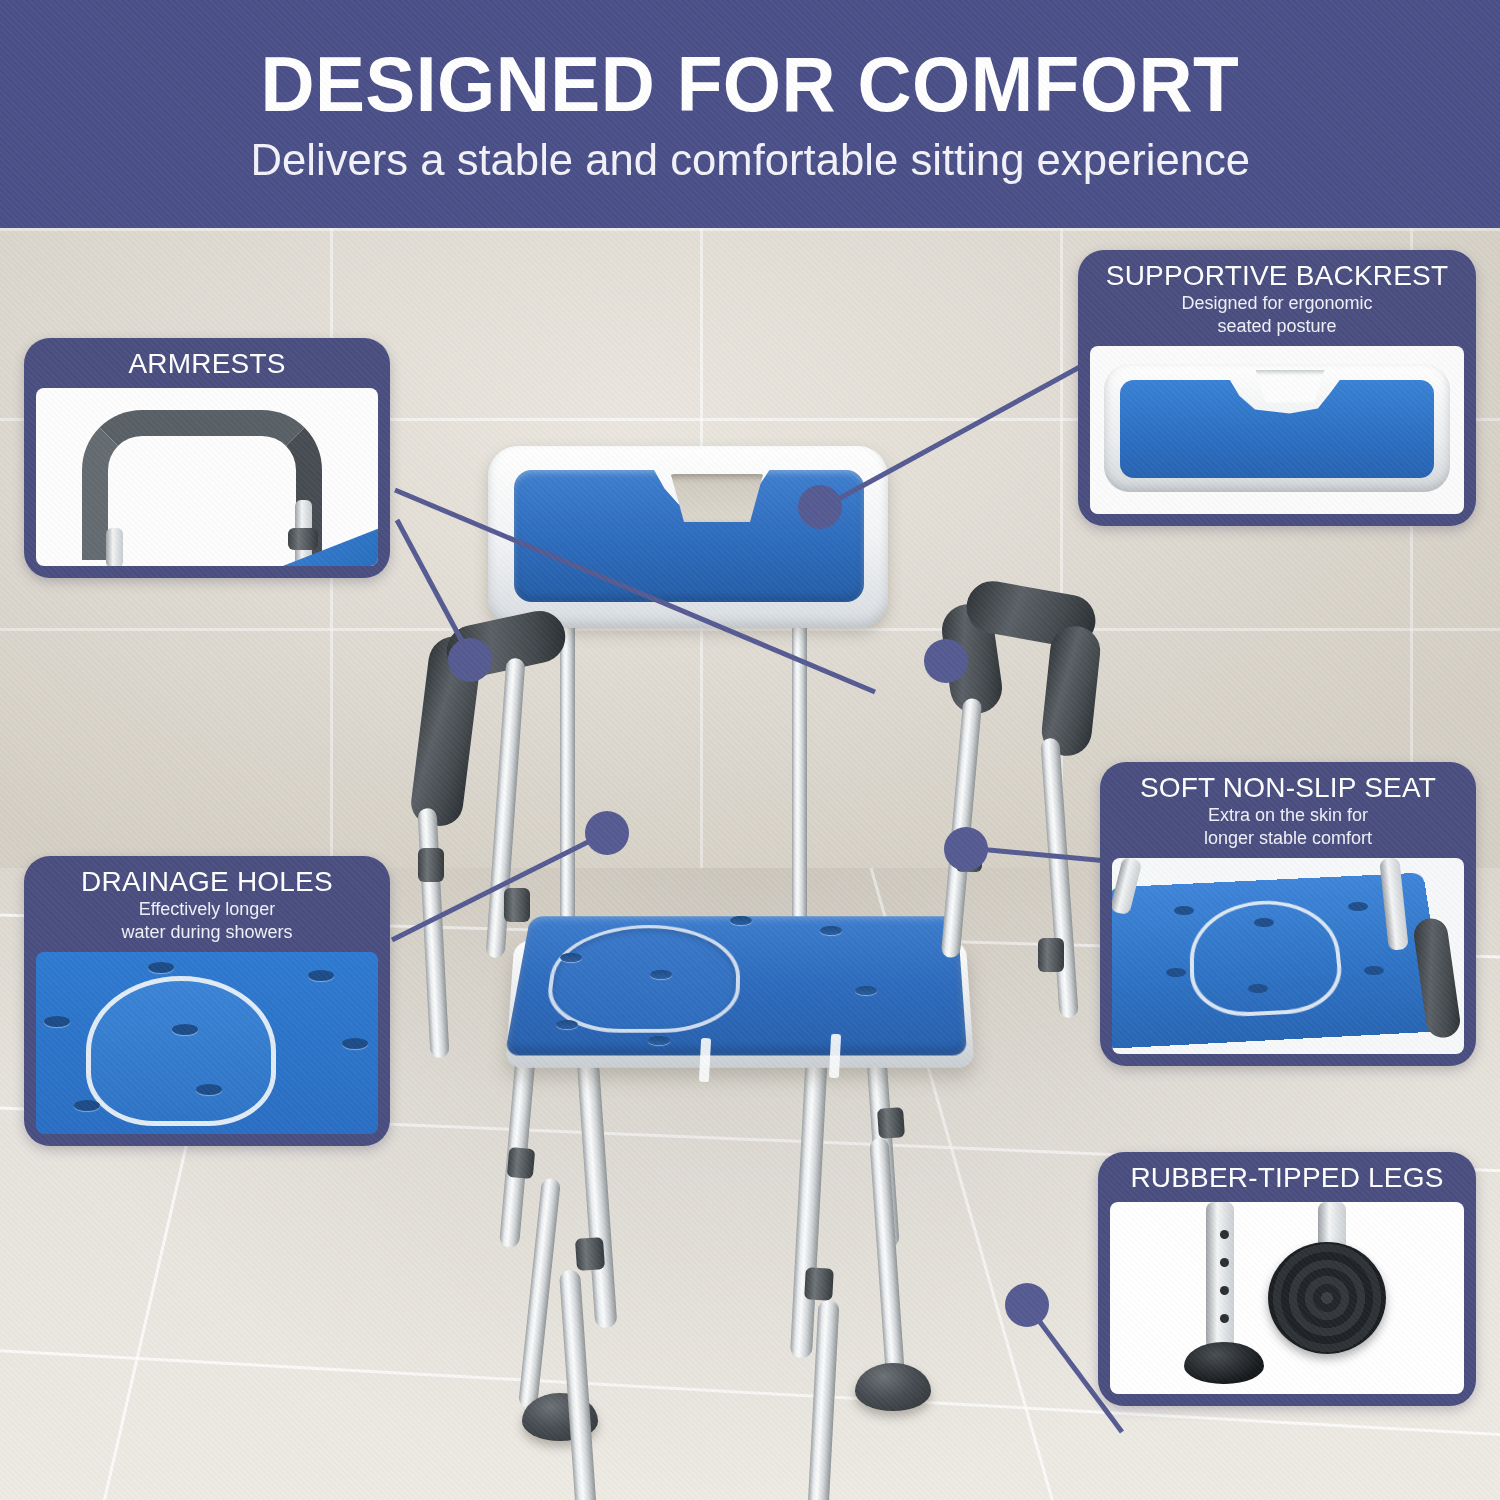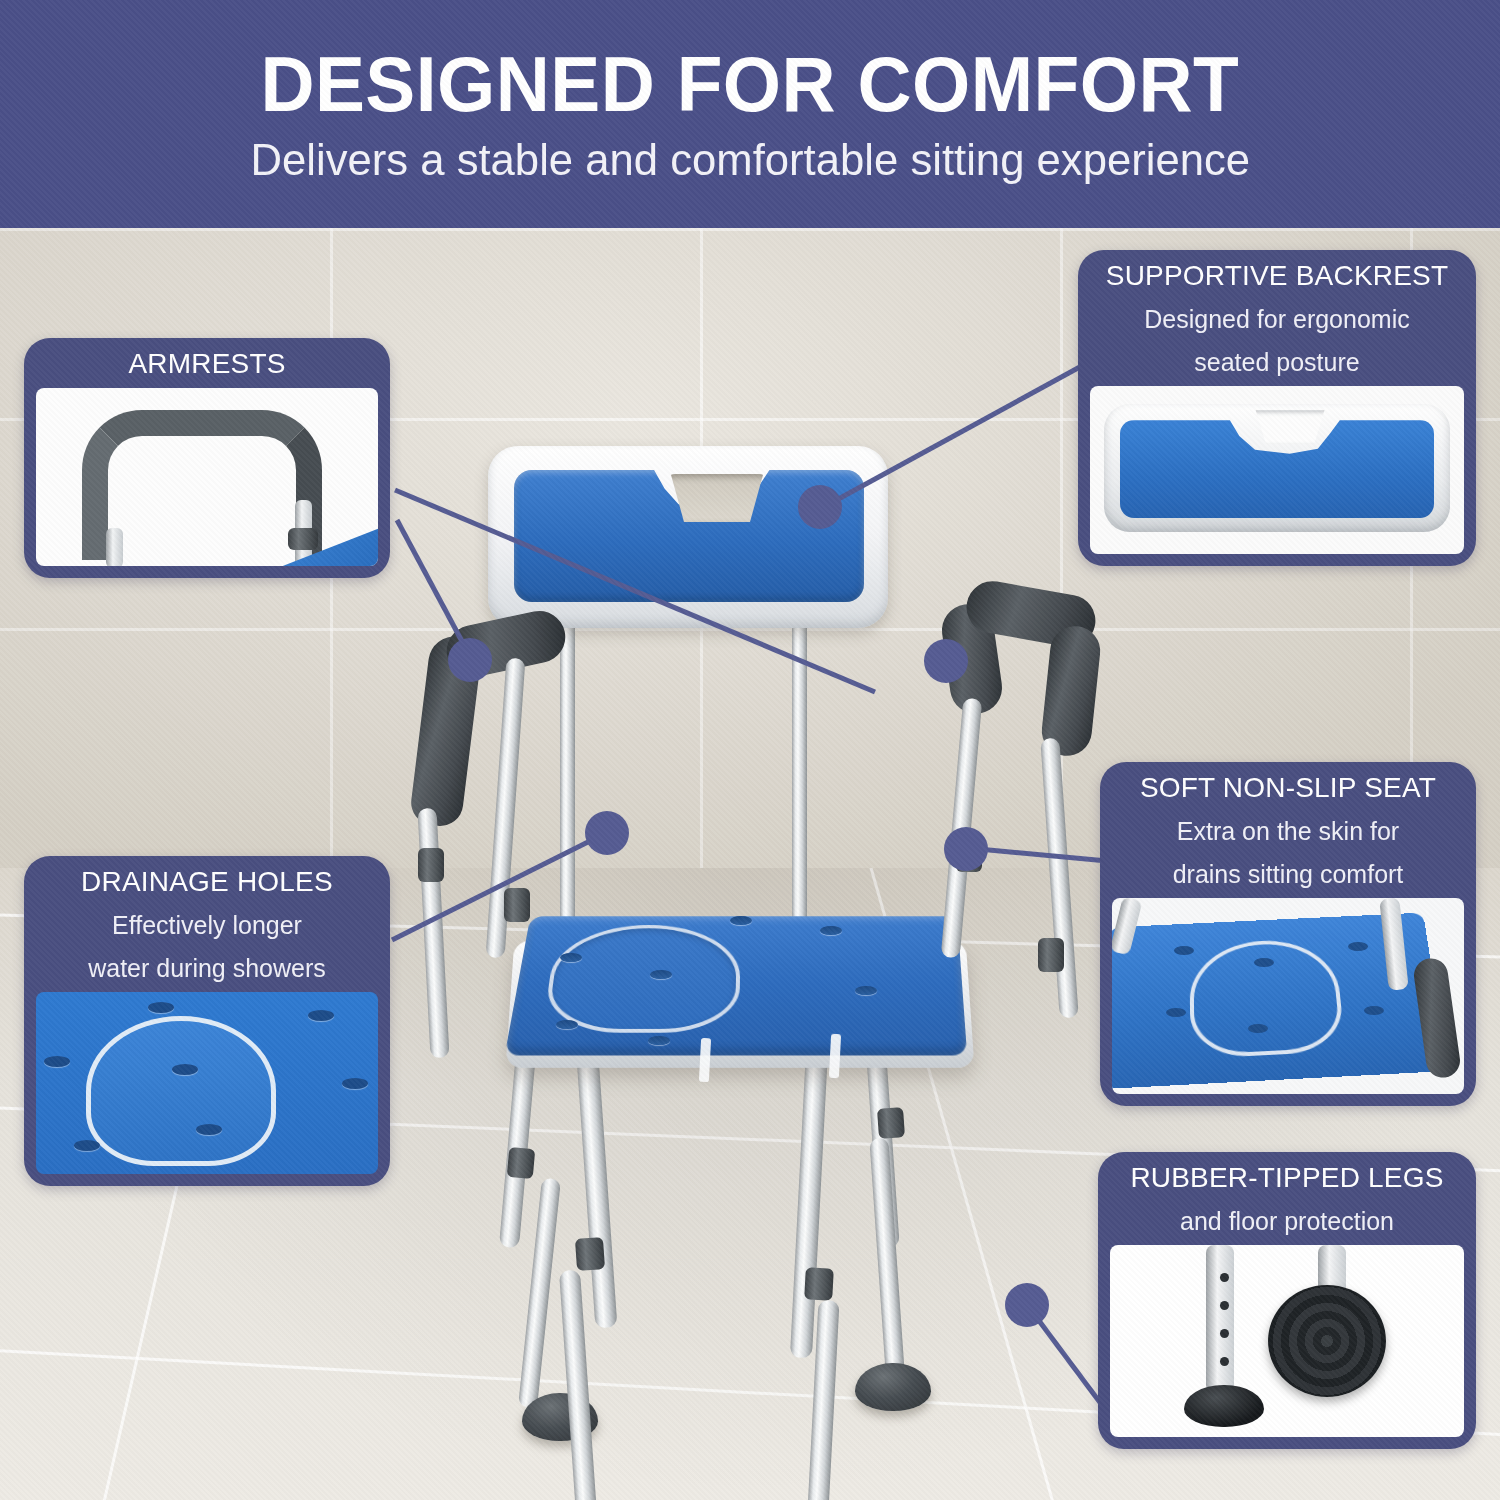--- a/index.html
+++ b/index.html
@@ -155,22 +155,22 @@
     background:#4a4f80;
     border-radius:26px;
     padding:10px 12px 12px 12px;
     box-shadow:0 4px 12px rgba(60,56,90,.28);
   }
   .card-title{
     color:#ffffff; font-weight:normal; text-align:center;
     font-size:28px; line-height:1.12; letter-spacing:.2px; white-space:nowrap;
   }
   .card-desc{
-    color:#f0f0f7; text-align:center; font-size:25px; line-height:1.16;
-    margin-top:14px; padding:0 2px;
+    color:#f0f0f7; text-align:center; font-size:18px; line-height:1.16;
+    margin-top:2px; padding:0 2px;
   }
   .card-photo{
     margin-top:9px; background:#ffffff; border-radius:8px; overflow:hidden;
     position:relative;
   }
 
   
   .ph-arm{ height:178px; background:#fdfdfd; }
   .arm-tube{
     position:absolute; left:46px; top:22px; width:240px; height:150px;
@@ -398,21 +398,21 @@
   <div class="card-photo ph-back">
     <div class="bk-shell"></div>
     <div class="bk-pad"></div>
     <div class="bk-handle"></div>
   </div>
 </div>
 
 <div class="card" style="left:1100px; top:762px; width:376px;">
   <div class="card-title">SOFT NON-SLIP SEAT</div>
   <div class="card-desc">Extra on the skin for</div>
-  <div class="card-desc">drains sitting comfort</div>
+  <div class="card-desc">longer stable comfort</div>
   <div class="card-photo ph-seat">
     <div class="st-pad"></div>
     <div class="st-key"></div>
     <div class="st-hole" style="left:62px; top:48px;"></div>
     <div class="st-hole" style="left:54px; top:110px;"></div>
     <div class="st-hole" style="left:142px; top:60px;"></div>
     <div class="st-hole" style="left:136px; top:126px;"></div>
     <div class="st-hole" style="left:236px; top:44px;"></div>
     <div class="st-hole" style="left:252px; top:108px;"></div>
     <div class="lg-tube" style="left:4px; top:0px; height:56px; width:20px; transform:rotate(14deg);"></div>
@@ -432,21 +432,20 @@
     <div class="dr-hole" style="left:112px; top:10px;"></div>
     <div class="dr-hole" style="left:136px; top:72px;"></div>
     <div class="dr-hole" style="left:160px; top:132px;"></div>
     <div class="dr-hole" style="right:44px; top:18px;"></div>
     <div class="dr-hole" style="right:10px; top:86px;"></div>
   </div>
 </div>
 
 <div class="card" style="left:1098px; top:1152px; width:378px;">
   <div class="card-title">RUBBER-TIPPED LEGS</div>
-  <div class="card-desc">and floor protection</div>
   <div class="card-photo ph-legs">
     <div class="lg-tube" style="left:96px; top:0px; height:148px;"></div>
     <div class="lg-holes" style="left:110px; top:28px;"></div>
     <div class="lg-holes" style="left:110px; top:56px;"></div>
     <div class="lg-holes" style="left:110px; top:84px;"></div>
     <div class="lg-holes" style="left:110px; top:112px;"></div>
     <div class="lg-cap" style="left:74px; top:140px; width:80px; height:42px;"></div>
     <div class="lg-tube" style="left:208px; top:0px; height:96px;"></div>
     <div class="lg-disc" style="left:158px; top:40px;"></div>
   </div>

